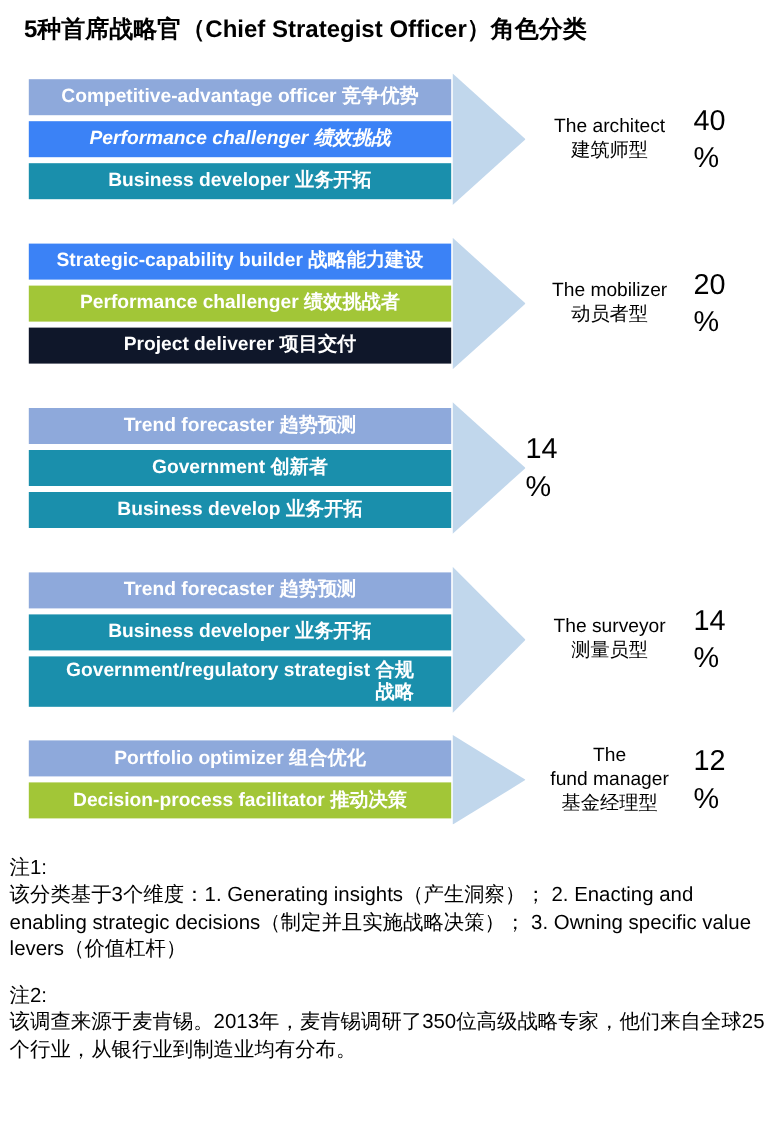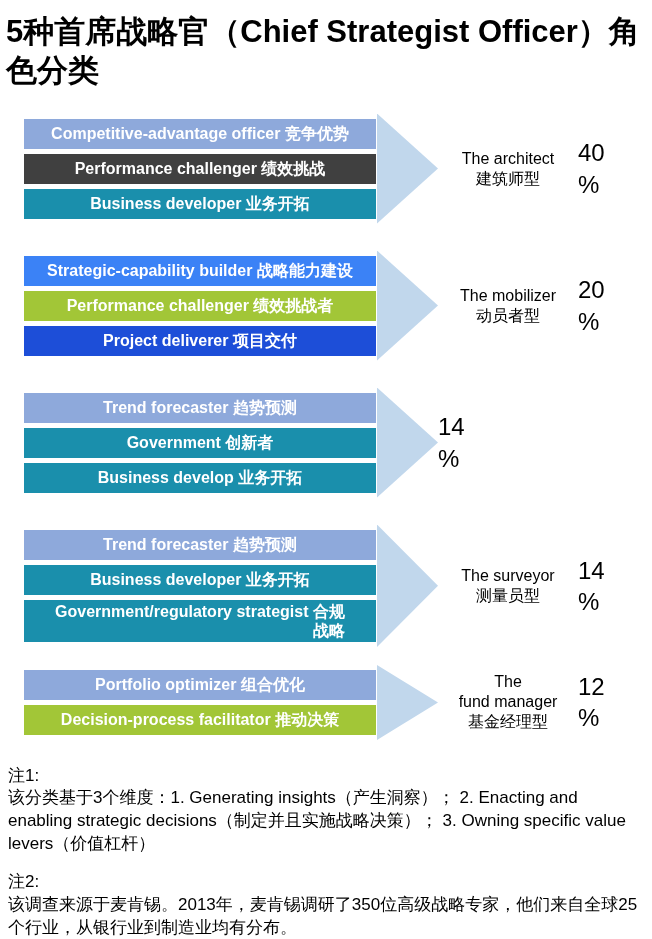--- a/index.html
+++ b/index.html
@@ -2,22 +2,22 @@
 <html><head>
 <meta charset="utf-8">
 <style>
   html,body{margin:0;padding:0;background:#fff;}
   body{
     width:652px;height:939px;overflow:hidden;
     font-family:"Liberation Sans","DejaVu Sans",sans-serif;
     color:#000;position:relative;
   }
   .title{
-    font-size:31px;font-weight:bold;line-height:1.25;
-    padding:13px 8px 0 6px;margin:0 0 28px 0;letter-spacing:0;
+    font-size:20px;font-weight:bold;line-height:1.25;
+    padding:13px 8px 0 20px;margin:0 0 28px 0;letter-spacing:0;
   }
   .diagram{margin-left:24px;}
   .group{
     display:flex;align-items:center;margin-bottom:37px;
   }
   .group:last-child{margin-bottom:0;}
   .group.tall{margin-bottom:28px;}
   .bars{
     width:352px;display:flex;flex-direction:column;gap:5px;flex:0 0 auto;
   }
@@ -49,37 +49,37 @@
 </head>
 <body>
 
 <h1 class="title">5种首席战略官（Chief Strategist Officer）角色分类</h1>
 
 <div class="diagram">
 
   <div class="group">
     <div class="bars">
       <div class="bar" style="background-color: rgb(142, 169, 219);">Competitive-advantage officer 竞争优势</div>
-      <div class="bar" style="background-color: #404040;">Performance challenger 绩效挑战</div>
+      <div class="bar" style="background-color: #3b82f6; font-style: italic;">Performance challenger 绩效挑战</div>
       <div class="bar" style="background-color: rgb(26, 143, 172);">Business developer 业务开拓</div>
     </div>
     <div class="chevron" style="background-color: rgb(193, 215, 236);"></div>
     <div class="type-label">The architect
 建筑师型</div>
     <div class="percent">
       <span>40</span>
       <span>%</span>
     </div>
   </div>
 
   <div class="group">
     <div class="bars">
       <div class="bar" style="background-color: #3b82f6;">Strategic-capability builder 战略能力建设</div>
       <div class="bar" style="background-color: rgb(162, 198, 55);">Performance challenger 绩效挑战者</div>
-      <div class="bar" style="background-color: #1d4ed8;">Project deliverer 项目交付</div>
+      <div class="bar" style="background-color: #0f172a;">Project deliverer 项目交付</div>
     </div>
     <div class="chevron" style="background-color: rgb(193, 215, 236);"></div>
     <div class="type-label">The mobilizer
 动员者型</div>
     <div class="percent">
       <span>20</span>
       <span>%</span>
     </div>
   </div>
 

